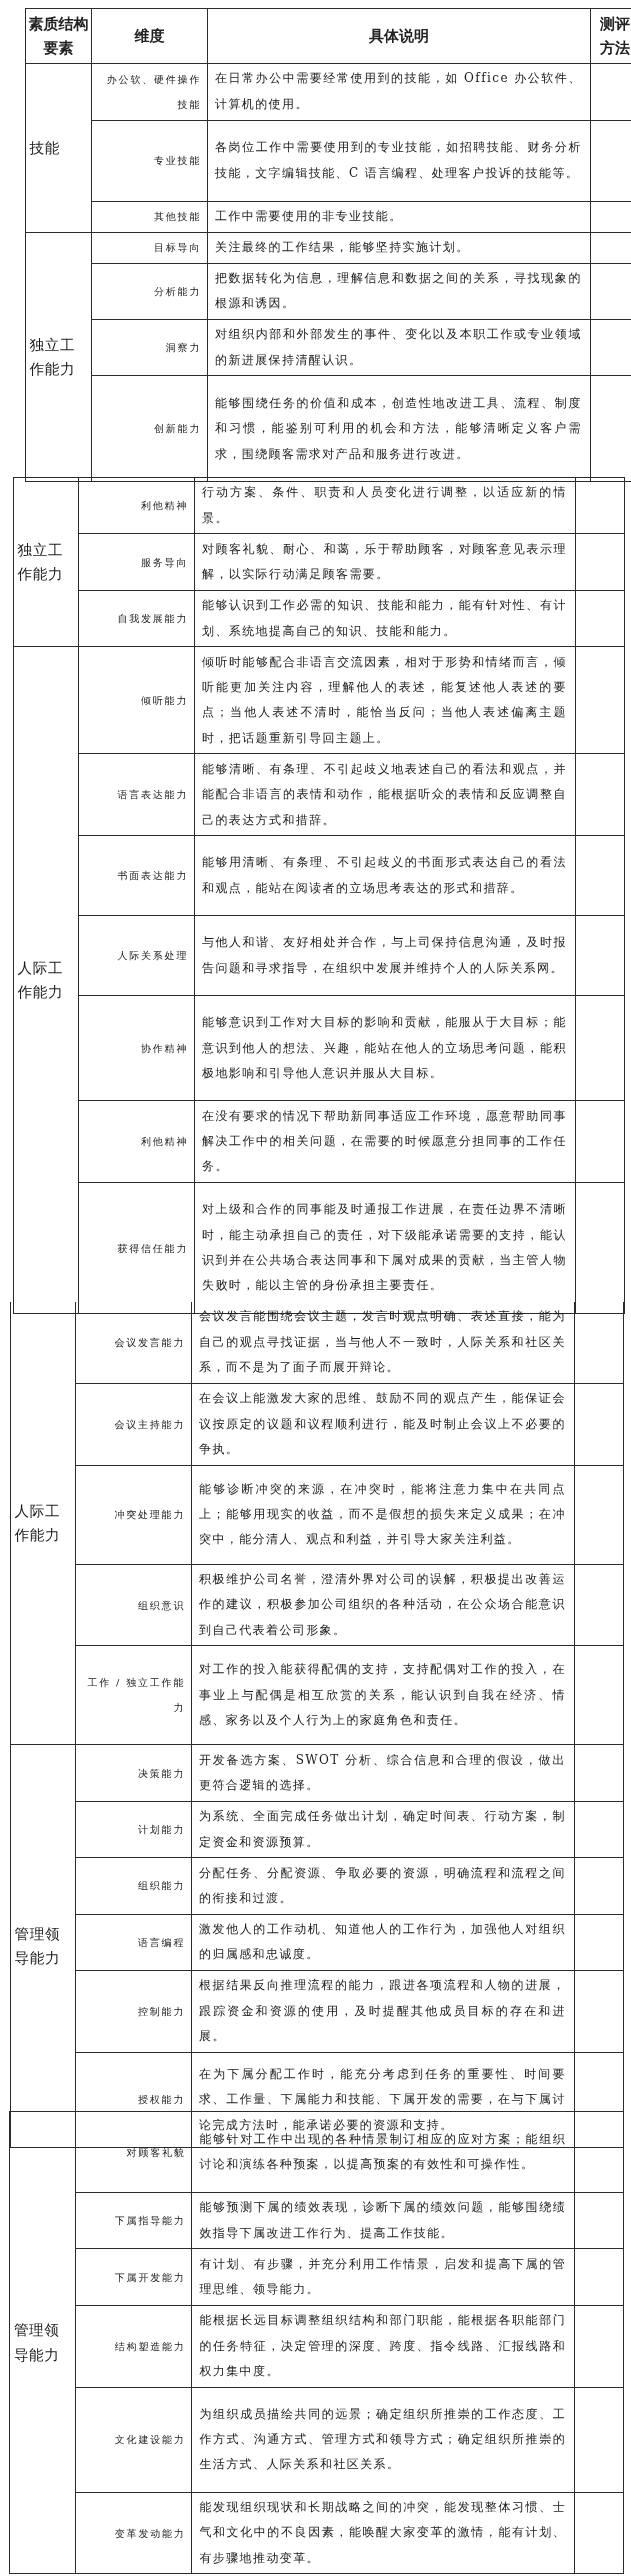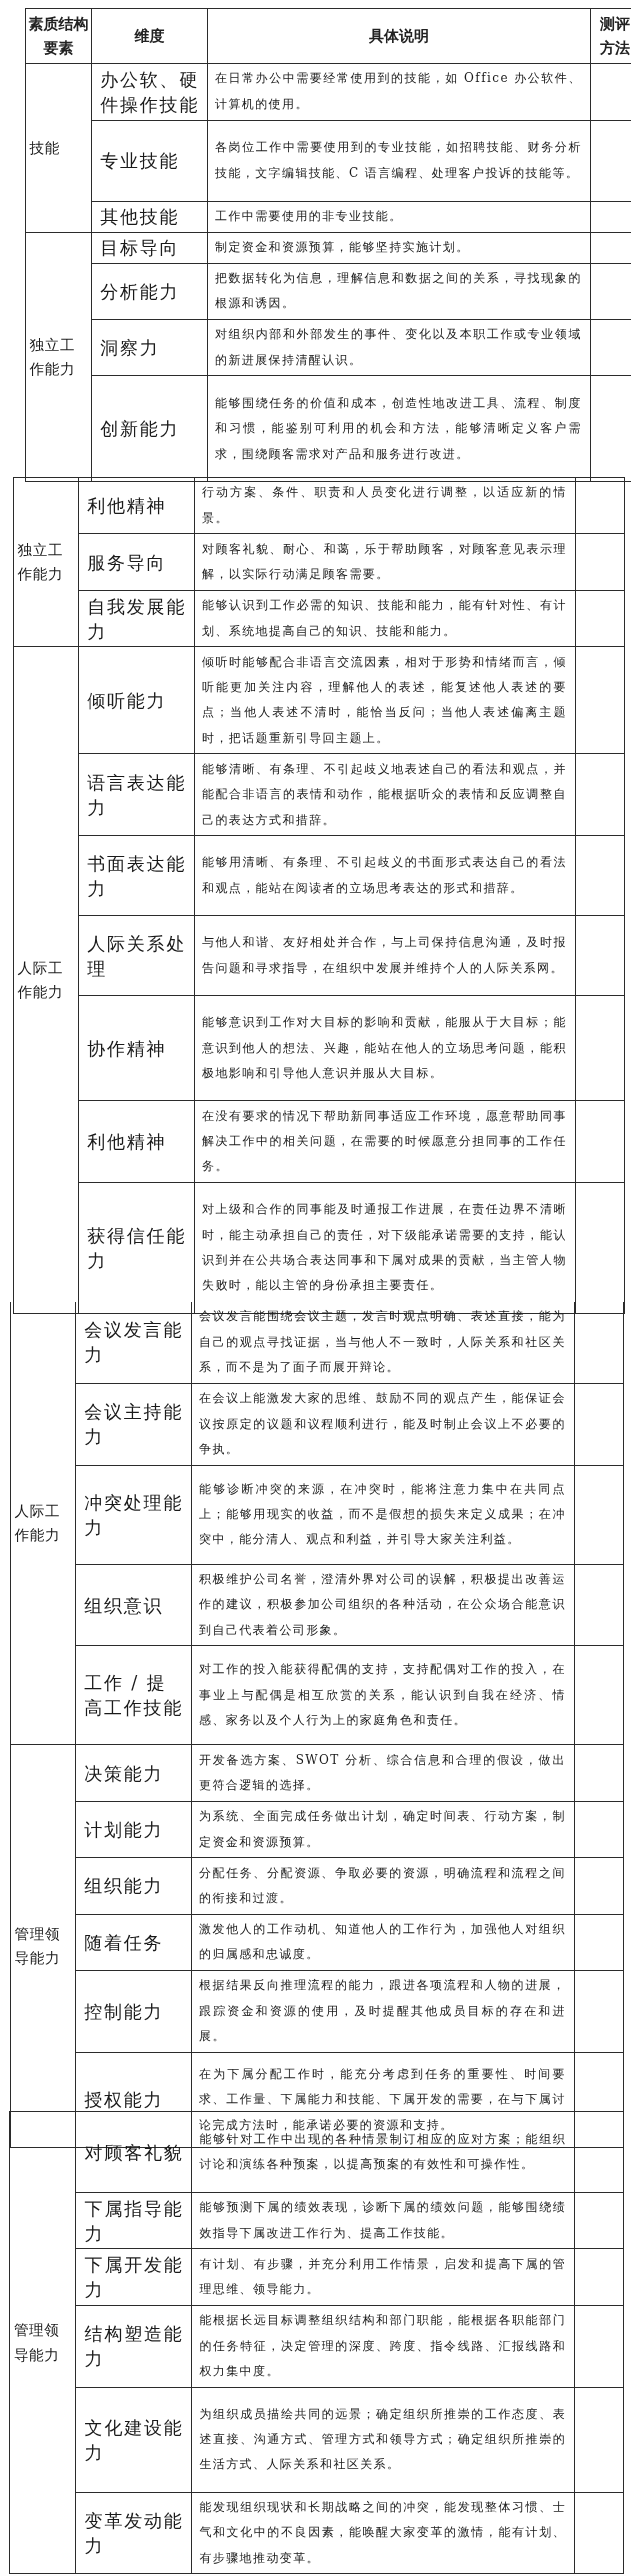--- a/index.html
+++ b/index.html
@@ -3,21 +3,21 @@
 <meta charset="utf-8">
 <style>
   html, body { margin: 0; padding: 0; background: #ffffff; }
   body { width: 631px; height: 2576px; position: relative; overflow: hidden;
          font-family: "DejaVu Serif", "Liberation Serif", serif; color: #1a1a1a; }
   .block { position: absolute; }
   table.t { border-collapse: collapse; width: 100%; height: 100%; table-layout: fixed; }
   table.t td { border: 1.2px solid #2b2b2b; vertical-align: middle; padding: 0; }
   table.t.no-top tr:first-child td { border-top: none; }
   .cat { text-align: left; font-size: 14.6px; line-height: 24.5px; padding: 0 3.5px !important; letter-spacing: 0.6px; }
-  .dim { font-size: 18px; line-height: 25px; padding: 0 5.8px 0 8.2px !important; letter-spacing: 1.8px; }
+  .dim { font-size: 10px; line-height: 25px; padding: 0 5.8px 0 8.2px !important; letter-spacing: 1.8px; text-align: right; }
   .desc { font-size: 12px; line-height: 25.4px; padding: 2.3px 8.2px 2.3px 7px !important; letter-spacing: 1.4px; text-align: justify; }
   .meth { }
   .hdr { text-align: center; font-family: "DejaVu Sans", "Liberation Sans", sans-serif; font-size: 15px; line-height: 24.5px; font-weight: bold; color: #222; }
   .hdr-sm { padding: 0 2.3px !important; }
 </style>
 </head>
 <body>
 
 <div class="block" style="left:25px; top:8.2px; width:614px; height:465px;">
   <table class="t">
@@ -46,21 +46,21 @@
       <td class="meth"></td>
     </tr>
     <tr style="height:29px">
       <td class="dim">其他技能</td>
       <td class="desc">工作中需要使用的非专业技能。</td>
       <td class="meth"></td>
     </tr>
     <tr style="height:30px">
       <td class="cat" rowspan="4">独立工作能力</td>
       <td class="dim">目标导向</td>
-      <td class="desc">制定资金和资源预算，能够坚持实施计划。</td>
+      <td class="desc">关注最终的工作结果，能够坚持实施计划。</td>
       <td class="meth"></td>
     </tr>
     <tr style="height:55px">
       <td class="dim">分析能力</td>
       <td class="desc">把数据转化为信息，理解信息和数据之间的关系，寻找现象的根源和诱因。</td>
       <td class="meth"></td>
     </tr>
     <tr style="height:54px">
       <td class="dim">洞察力</td>
       <td class="desc">对组织内部和外部发生的事件、变化以及本职工作或专业领域的新进展保持清醒认识。</td>
@@ -164,42 +164,42 @@
       <td class="dim">冲突处理能力</td>
       <td class="desc">能够诊断冲突的来源，在冲突时，能将注意力集中在共同点上；能够用现实的收益，而不是假想的损失来定义成果；在冲突中，能分清人、观点和利益，并引导大家关注利益。</td>
       <td class="meth"></td>
     </tr>
     <tr style="height:76px">
       <td class="dim">组织意识</td>
       <td class="desc">积极维护公司名誉，澄清外界对公司的误解，积极提出改善运作的建议，积极参加公司组织的各种活动，在公众场合能意识到自己代表着公司形象。</td>
       <td class="meth"></td>
     </tr>
     <tr style="height:99px">
-      <td class="dim">工作 / 提高工作技能</td>
+      <td class="dim">工作 / 独立工作能力</td>
       <td class="desc">对工作的投入能获得配偶的支持，支持配偶对工作的投入，在事业上与配偶是相互欣赏的关系，能认识到自我在经济、情感、家务以及个人行为上的家庭角色和责任。</td>
       <td class="meth"></td>
     </tr>
     <tr style="height:53px">
       <td class="cat" rowspan="6">管理领导能力</td>
       <td class="dim">决策能力</td>
       <td class="desc">开发备选方案、SWOT 分析、综合信息和合理的假设，做出更符合逻辑的选择。</td>
       <td class="meth"></td>
     </tr>
     <tr style="height:53px">
       <td class="dim">计划能力</td>
       <td class="desc">为系统、全面完成任务做出计划，确定时间表、行动方案，制定资金和资源预算。</td>
       <td class="meth"></td>
     </tr>
     <tr style="height:51px">
       <td class="dim">组织能力</td>
       <td class="desc">分配任务、分配资源、争取必要的资源，明确流程和流程之间的衔接和过渡。</td>
       <td class="meth"></td>
     </tr>
     <tr style="height:53px">
-      <td class="dim">随着任务</td>
+      <td class="dim">语言编程</td>
       <td class="desc">激发他人的工作动机、知道他人的工作行为，加强他人对组织的归属感和忠诚度。</td>
       <td class="meth"></td>
     </tr>
     <tr style="height:75px">
       <td class="dim">控制能力</td>
       <td class="desc">根据结果反向推理流程的能力，跟进各项流程和人物的进展，跟踪资金和资源的使用，及时提醒其他成员目标的存在和进展。</td>
       <td class="meth"></td>
     </tr>
     <tr style="height:95px">
       <td class="dim">授权能力</td>
@@ -235,21 +235,21 @@
       <td class="desc">有计划、有步骤，并充分利用工作情景，启发和提高下属的管理思维、领导能力。</td>
       <td class="meth"></td>
     </tr>
     <tr style="height:81px">
       <td class="dim">结构塑造能力</td>
       <td class="desc">能根据长远目标调整组织结构和部门职能，能根据各职能部门的任务特征，决定管理的深度、跨度、指令线路、汇报线路和权力集中度。</td>
       <td class="meth"></td>
     </tr>
     <tr style="height:105px">
       <td class="dim">文化建设能力</td>
-      <td class="desc">为组织成员描绘共同的远景；确定组织所推崇的工作态度、表述直接、沟通方式、管理方式和领导方式；确定组织所推崇的生活方式、人际关系和社区关系。</td>
+      <td class="desc">为组织成员描绘共同的远景；确定组织所推崇的工作态度、工作方式、沟通方式、管理方式和领导方式；确定组织所推崇的生活方式、人际关系和社区关系。</td>
       <td class="meth"></td>
     </tr>
     <tr style="height:80px">
       <td class="dim">变革发动能力</td>
       <td class="desc">能发现组织现状和长期战略之间的冲突，能发现整体习惯、士气和文化中的不良因素，能唤醒大家变革的激情，能有计划、有步骤地推动变革。</td>
       <td class="meth"></td>
     </tr>
   </tbody>
     </table>
 </div>

